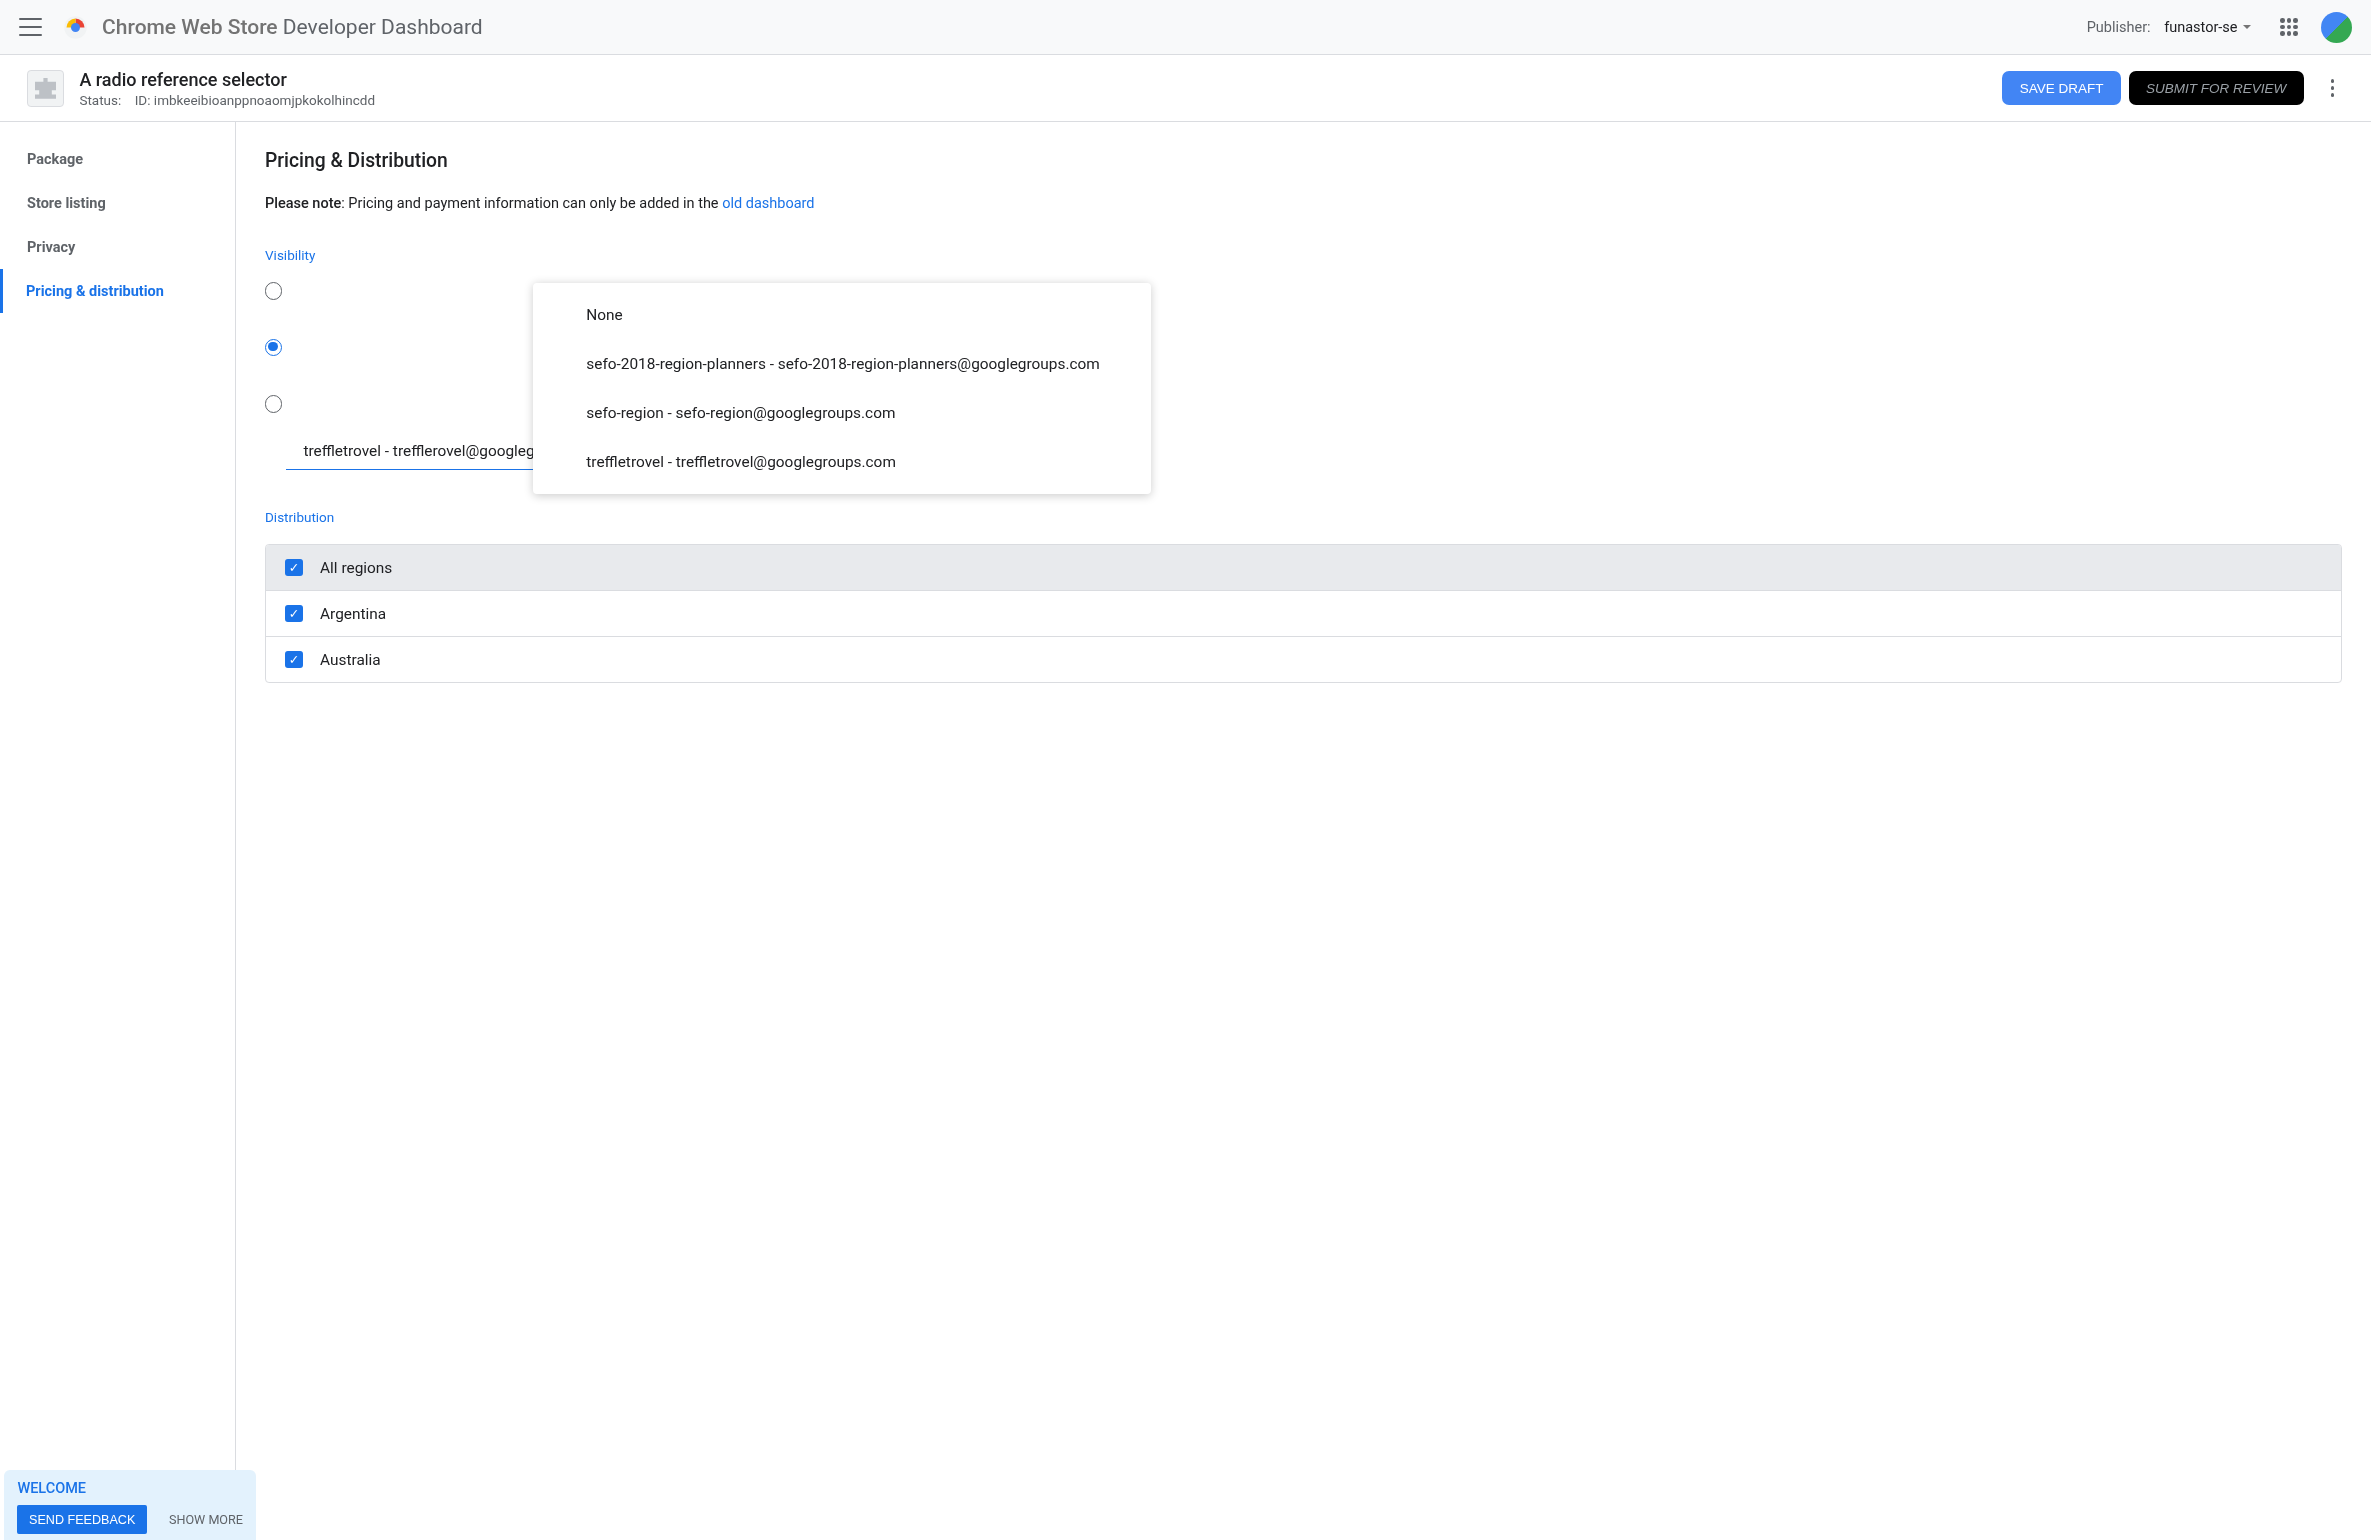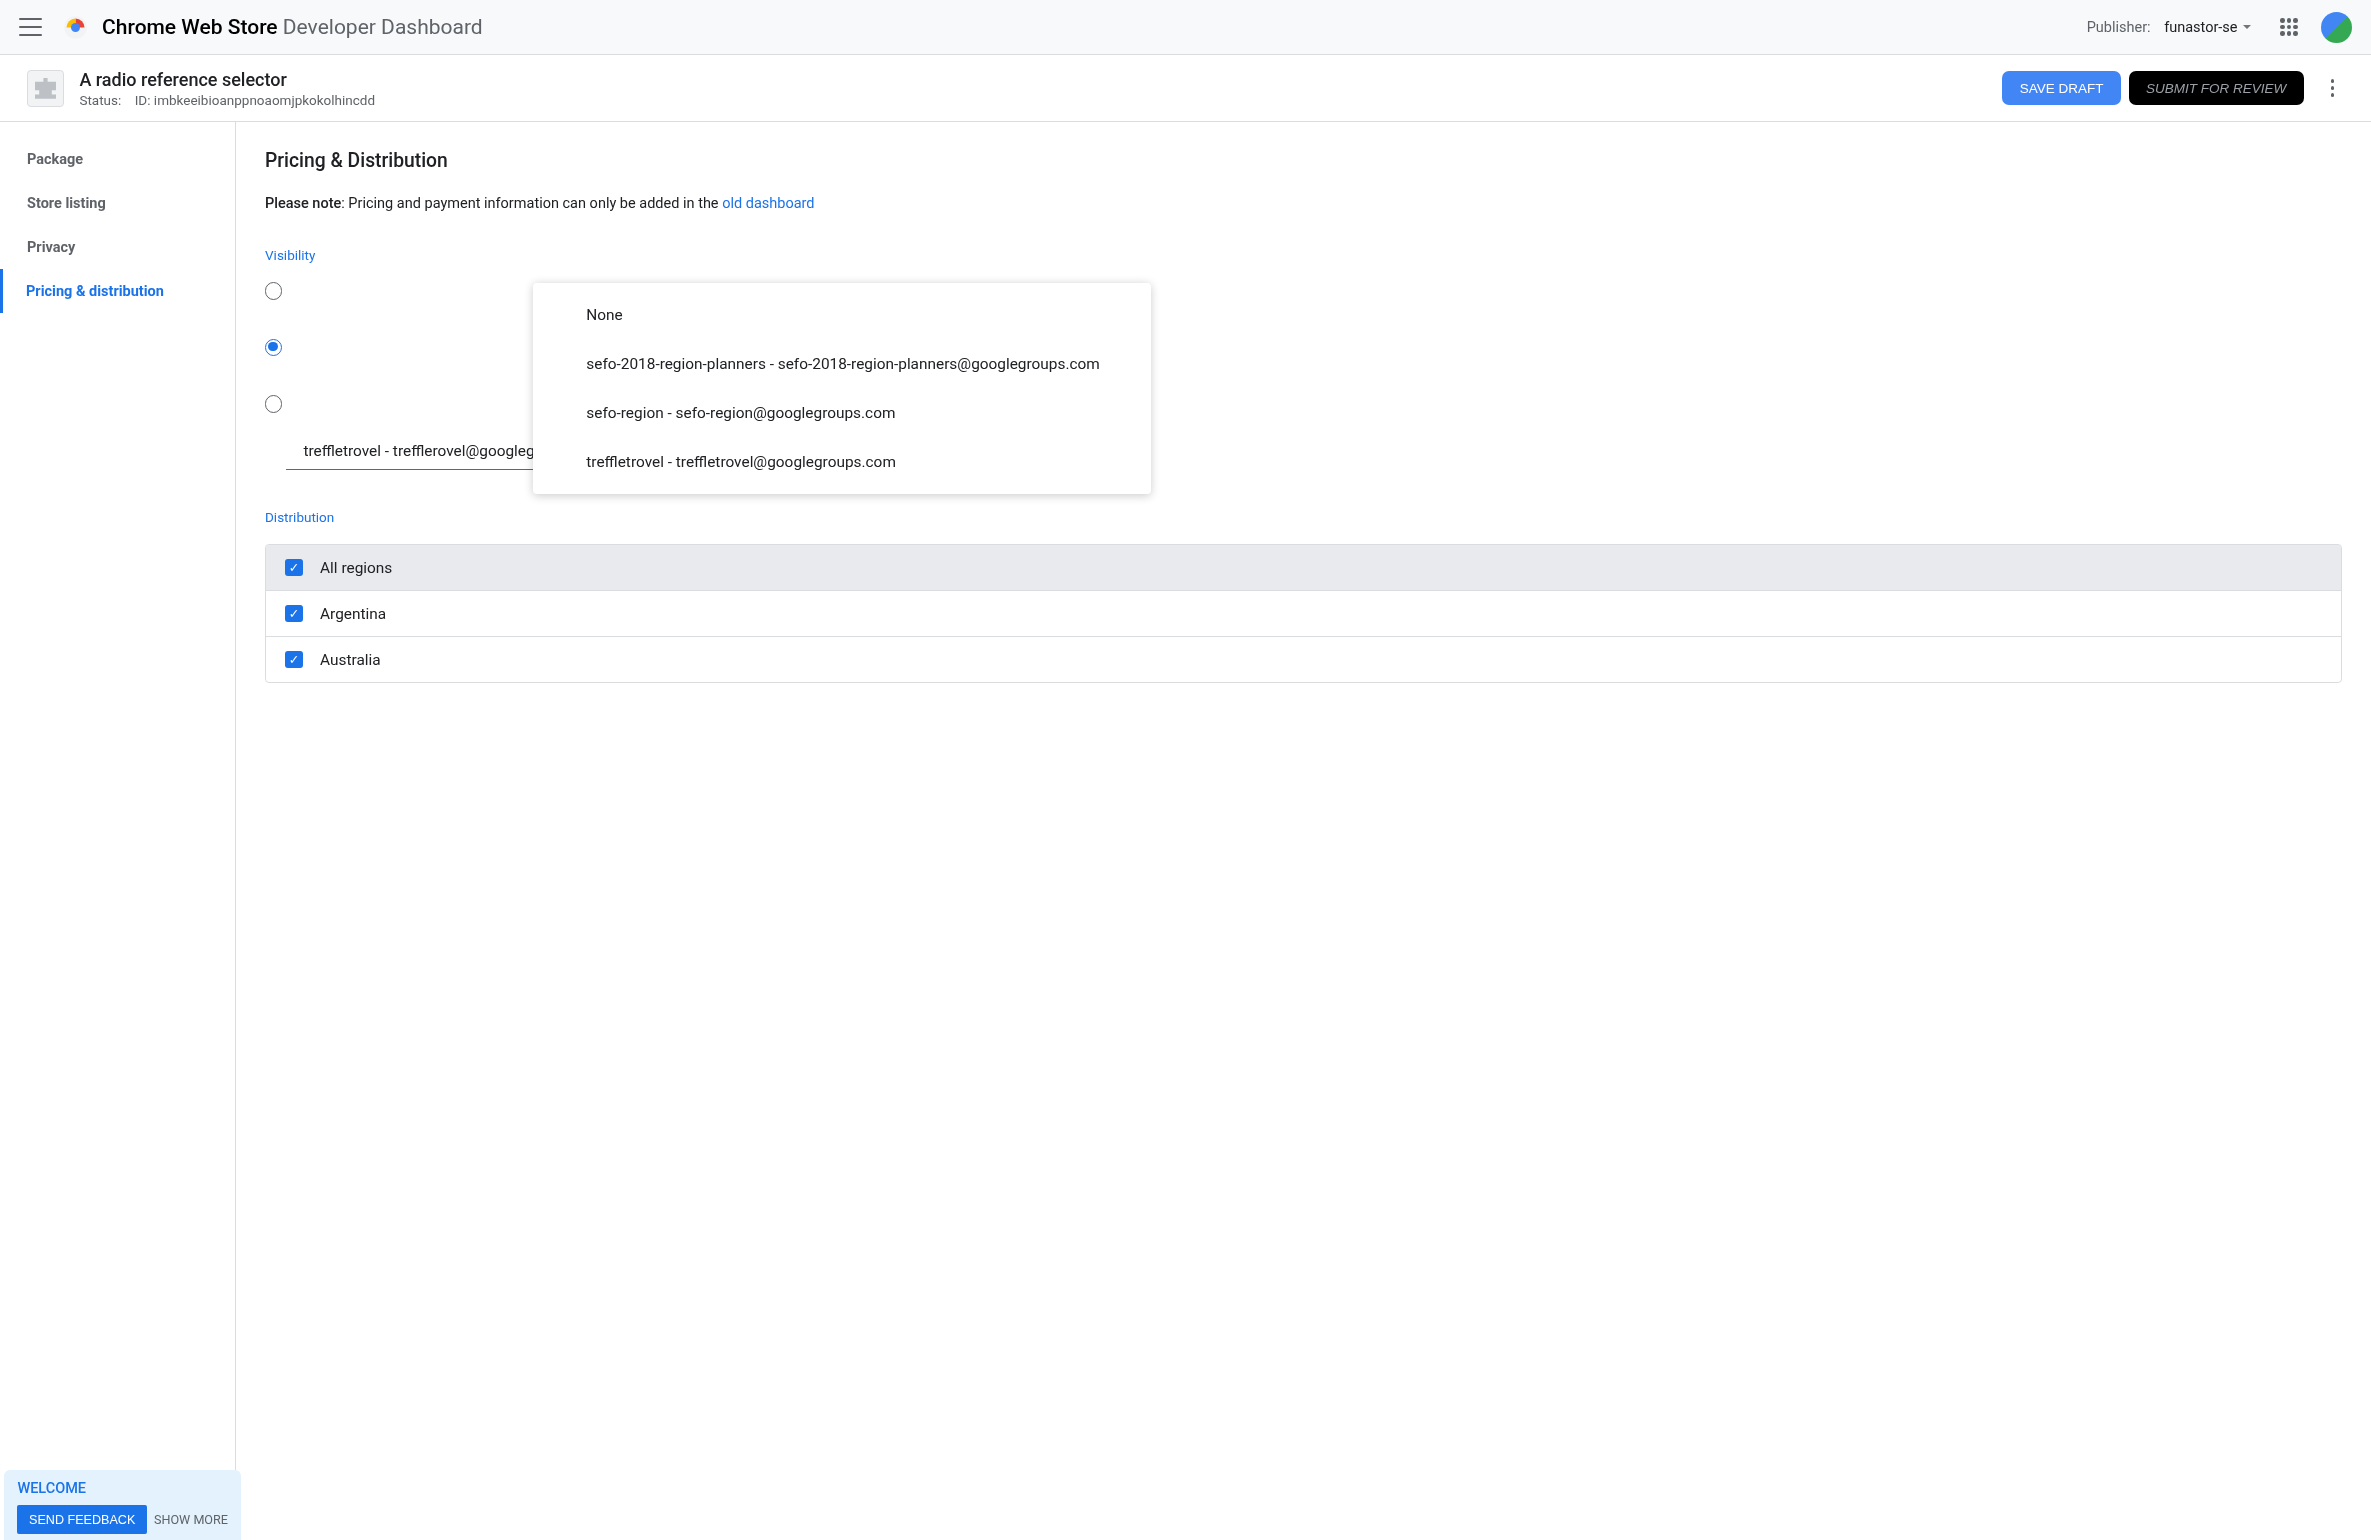--- a/index.html
+++ b/index.html
@@ -45,21 +45,21 @@
       width: 100%;
       height: 100%;
     }
     .header-title {
       font-size: 21px;
       color: #5f6368;
       font-weight: 400;
       flex: 1;
     }
     .header-title .bold {
-      color: #000000;
+      color: #737373;
       font-weight: 500;
     }
     .publisher-label {
       color: #5f6368;
       margin-right: 13.5px;
       font-size: 14.5px;
     }
     .publisher-dropdown {
       display: flex;
       align-items: center;
@@ -332,21 +332,21 @@
     }
     .feedback-title {
       color: #1a73e8;
       font-size: 14.5px;
       font-weight: 500;
       margin-bottom: 7.7px;
     }
     .feedback-row {
       display: flex;
       align-items: center;
-      gap: 7px;
+      gap: 22px;
     }
     .feedback-btn {
       background: #1a73e8;
       color: #fff;
       border: none;
       padding: 7.7px 11.6px;
       font-size: 12.6px;
       font-weight: 500;
       cursor: pointer;
       border-radius: 1.9px;

